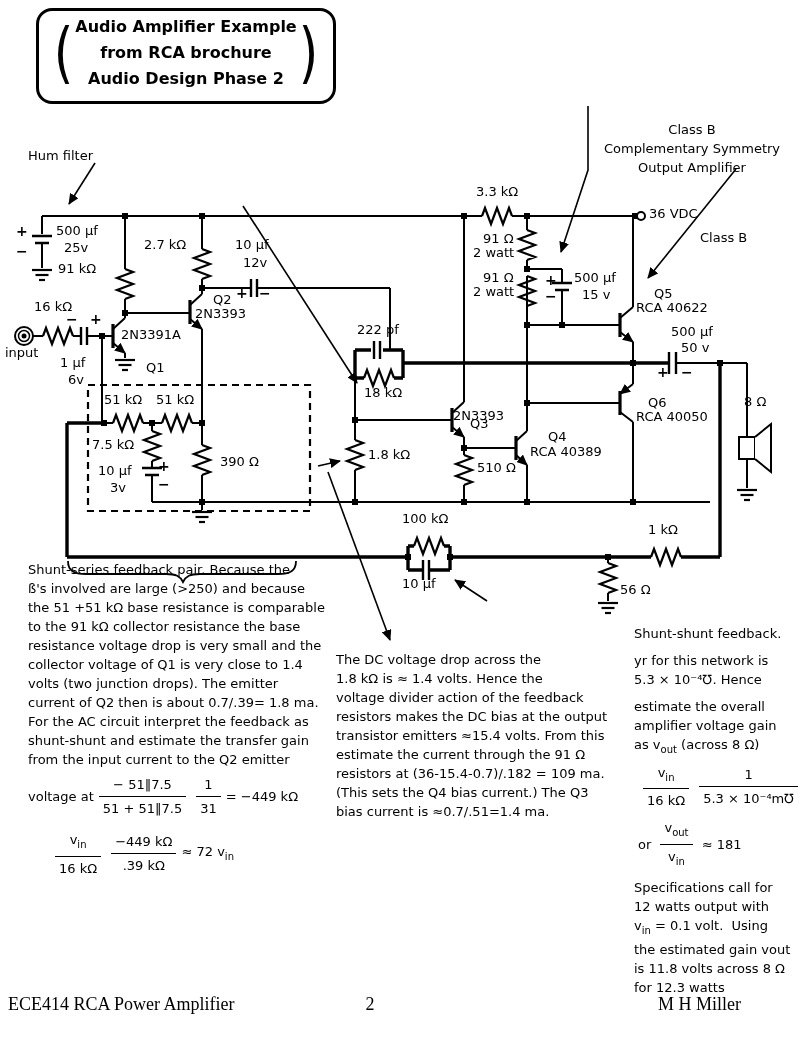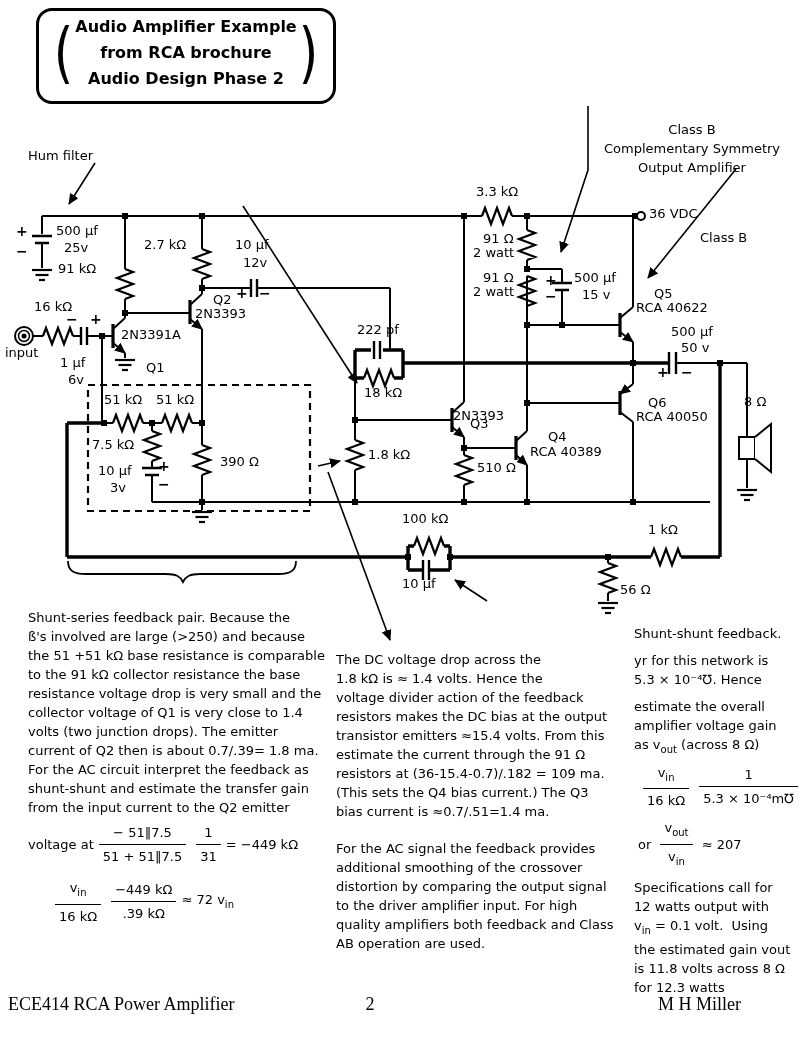--- a/index.html
+++ b/index.html
@@ -275,21 +275,21 @@
 Audio Design Phase 2</span>
       <span class="paren">)</span>
     </div>
   </div>
 
   <div class="note" style="left:28px;top:146px">Hum filter</div>
   <div class="note" style="left:592px;top:120px;width:200px;text-align:center">Class B
 Complementary Symmetry
 Output Amplifier</div>
 
-  <div class="col" style="left:28px;top:608px;width:330px">
+  <div class="col" style="left:28px;top:560px;width:330px">
     <p class="m0">Shunt-series feedback pair.  Because the
 ß's involved are large (&gt;250) and because
 the 51 +51 kΩ base resistance is comparable
 to the 91 kΩ collector resistance the base
 resistance voltage drop is very small and the
 collector voltage of Q1 is very close to 1.4
 volts (two junction drops).  The emitter
 current of Q2 then is about 0.7/.39= 1.8 ma.
 For the AC circuit interpret the feedback as
 shunt-shunt and estimate the transfer gain
@@ -310,43 +310,37 @@
   <div class="col" style="left:336px;top:650px;width:305px">
     <p>The DC voltage drop across the
 1.8 kΩ is ≈ 1.4 volts.  Hence the
 voltage divider action of the feedback
 resistors makes the DC bias at the output
 transistor emitters ≈15.4 volts.  From this
 estimate the current through the 91 Ω
 resistors at (36-15.4-0.7)/.182 = 109 ma.
 (This sets the Q4 bias current.)  The Q3
 bias current is ≈0.7/.51=1.4 ma.</p>
-    <p>For the AC signal the feedback provides
-additional smoothing of the crossover
-distortion by comparing the output signal
-to the driver amplifier input.  For high
-quality amplifiers both feedback and Class
-AB operation are used.</p>
   </div>
 
   <div class="col" style="left:634px;top:624px;width:180px">
     <p style="margin-bottom:8px">Shunt-shunt feedback.</p>
     <p style="margin-bottom:8px">yr for this network is
 5.3 × 10⁻⁴℧.  Hence</p>
     <p class="m0">estimate the overall
 amplifier voltage gain</p>
     <div class="line"><span>as v</span><sub>out</sub><span> (across 8 Ω)</span></div>
     <div class="frow r">
       <span class="frac"><span class="num"><span>v</span><sub>in</sub></span><span class="den">16 kΩ</span></span>
       <span class="frac"><span class="num">1</span><span class="den">5.3 × 10⁻⁴m℧</span></span>
     </div>
     <div class="frow r">
       <span>or </span>
       <span class="frac"><span class="num"><span>v</span><sub>out</sub></span><span class="den"><span>v</span><sub>in</sub></span></span>
-      <span> ≈ 207</span>
+      <span> ≈ 181</span>
     </div>
     <p class="m0">Specifications call for
 12 watts output with</p>
     <div class="line"><span>v</span><sub>in</sub><span> = 0.1 volt.  Using</span></div>
     <p class="m0">the estimated gain vout
 is 11.8 volts across 8 Ω
 for 12.3 watts</p>
   </div>
 
   <div class="footer" style="left:8px">ECE414 RCA Power Amplifier</div>

